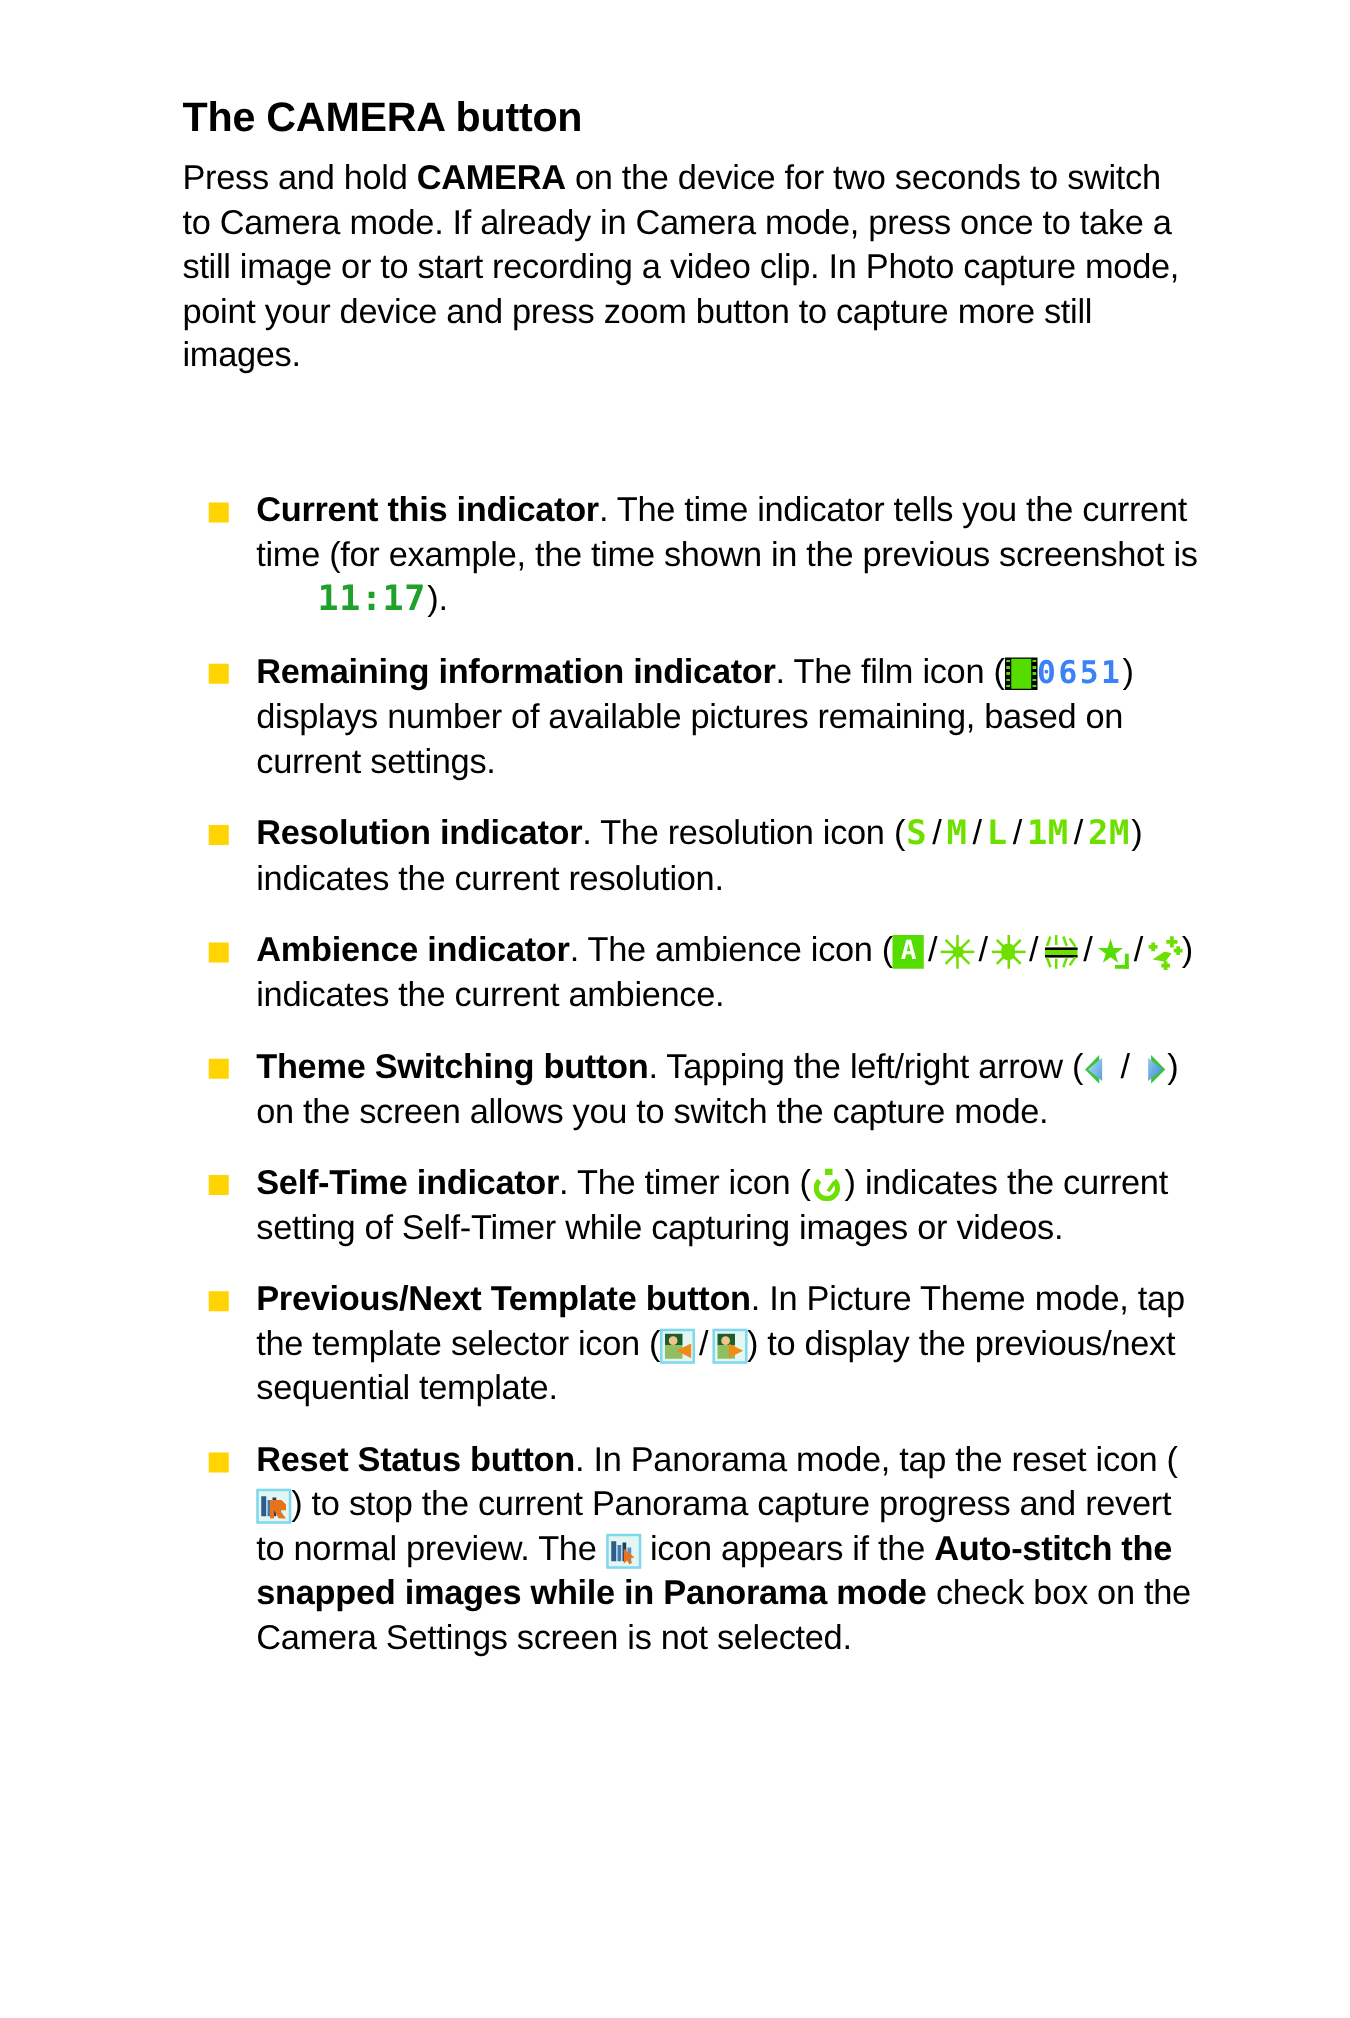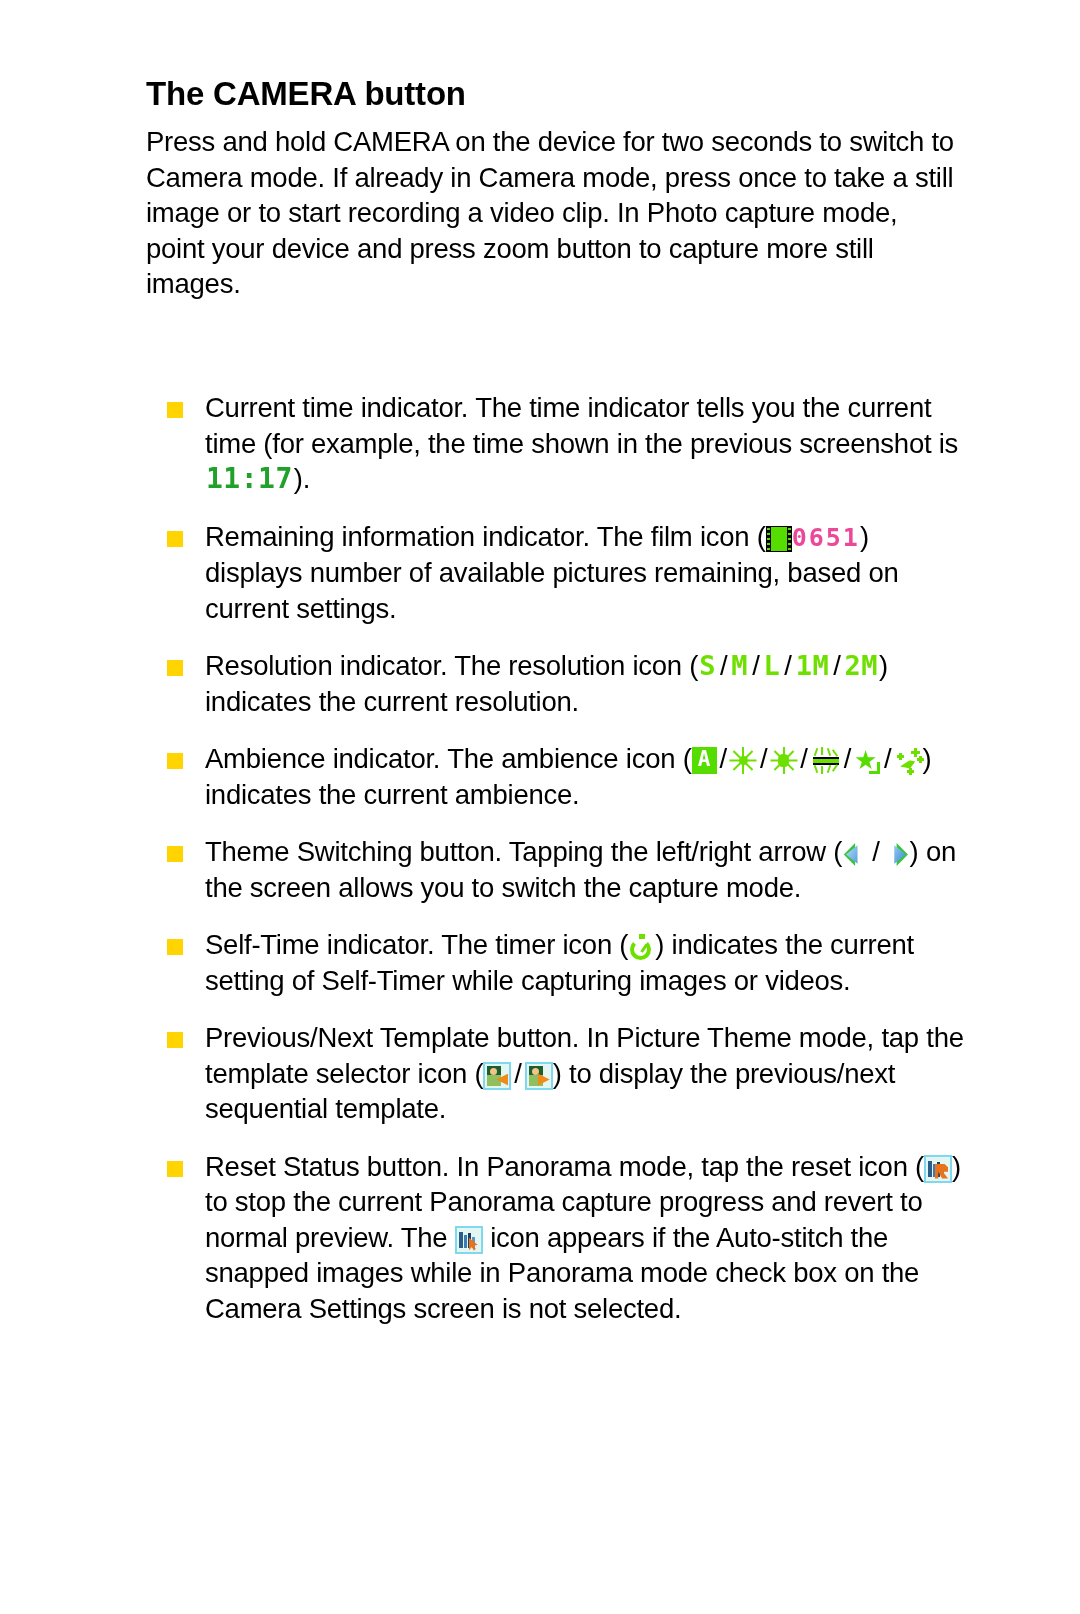--- a/index.html
+++ b/index.html
@@ -32,21 +32,21 @@
     letter-spacing: -0.2px;
     margin: 0;
     line-height: 1.1;
   }
   .body-p {
     font-size: 27.5px;
     line-height: 35.5px;
     letter-spacing: -0.25px;
     margin: 0;
   }
-  .b { font-weight: normal; }
+  .b { font-weight: bold; }
 
   
   #section-camera-button-heading {
     position: absolute;
     left: 146px;
     top: 76px;
     width: 820px;
   }
   #section-camera-button-body {
     position: absolute;
@@ -103,23 +103,24 @@
   
   .lcd {
     font-family: "DejaVu Sans Mono", monospace;
     font-weight: bold;
     letter-spacing: 0.5px;
   }
   .lcd-time {
     color: #1FA12A;
     font-size: 28px;
     padding: 0 1px;
+    margin-left: 48px;
   }
   .lcd-count {
-    color: #ec4899;
+    color: #3b82f6;
     font-size: 25px;
     letter-spacing: 2px;
   }
   .lcd-res {
     color: #6EE000;
     font-size: 27px;
     font-weight: bold;
     padding: 0 1px;
   }
 
@@ -387,21 +388,21 @@
 <div class="page">
 
   <h2 class="h2" id="section-camera-button-heading">The CAMERA button</h2>
 
   <p class="body-p" id="section-camera-button-body"><span>Press and hold </span><span class="b">CAMERA</span><span> on the device for two seconds to switch to Camera mode. If already in Camera mode, press once to take a still image or to start recording a video clip. In Photo capture mode, point your device and press zoom button to capture more still images.</span></p>
 
 
   <ul class="bullet-list">
 
     <li class="bullet-item">
-      <span class="marker"></span><span class="b">Current time indicator</span><span>. The time indicator tells you the current time (for example, the time shown in the previous screenshot is </span><span class="lcd lcd-time">11:17</span><span>).</span>
+      <span class="marker"></span><span class="b">Current this indicator</span><span>. The time indicator tells you the current time (for example, the time shown in the previous screenshot is </span><span class="lcd lcd-time">11:17</span><span>).</span>
     </li>
 
     <li class="bullet-item">
       <span class="marker"></span><span class="b">Remaining information indicator</span><span>. The film icon (</span><span class="icon icon-film"><span class="perf l"></span><span class="perf r"></span></span><span class="lcd lcd-count">0651</span><span>) displays number of available pictures remaining, based on current settings.</span>
     </li>
 
     <li class="bullet-item">
       <span class="marker"></span><span class="b">Resolution indicator</span><span>. The resolution icon (</span><span class="lcd lcd-res">S</span><span class="sep">/</span><span class="lcd lcd-res">M</span><span class="sep">/</span><span class="lcd lcd-res">L</span><span class="sep">/</span><span class="lcd lcd-res">1M</span><span class="sep">/</span><span class="lcd lcd-res">2M</span><span>) indicates the current resolution.</span>
     </li>
 

